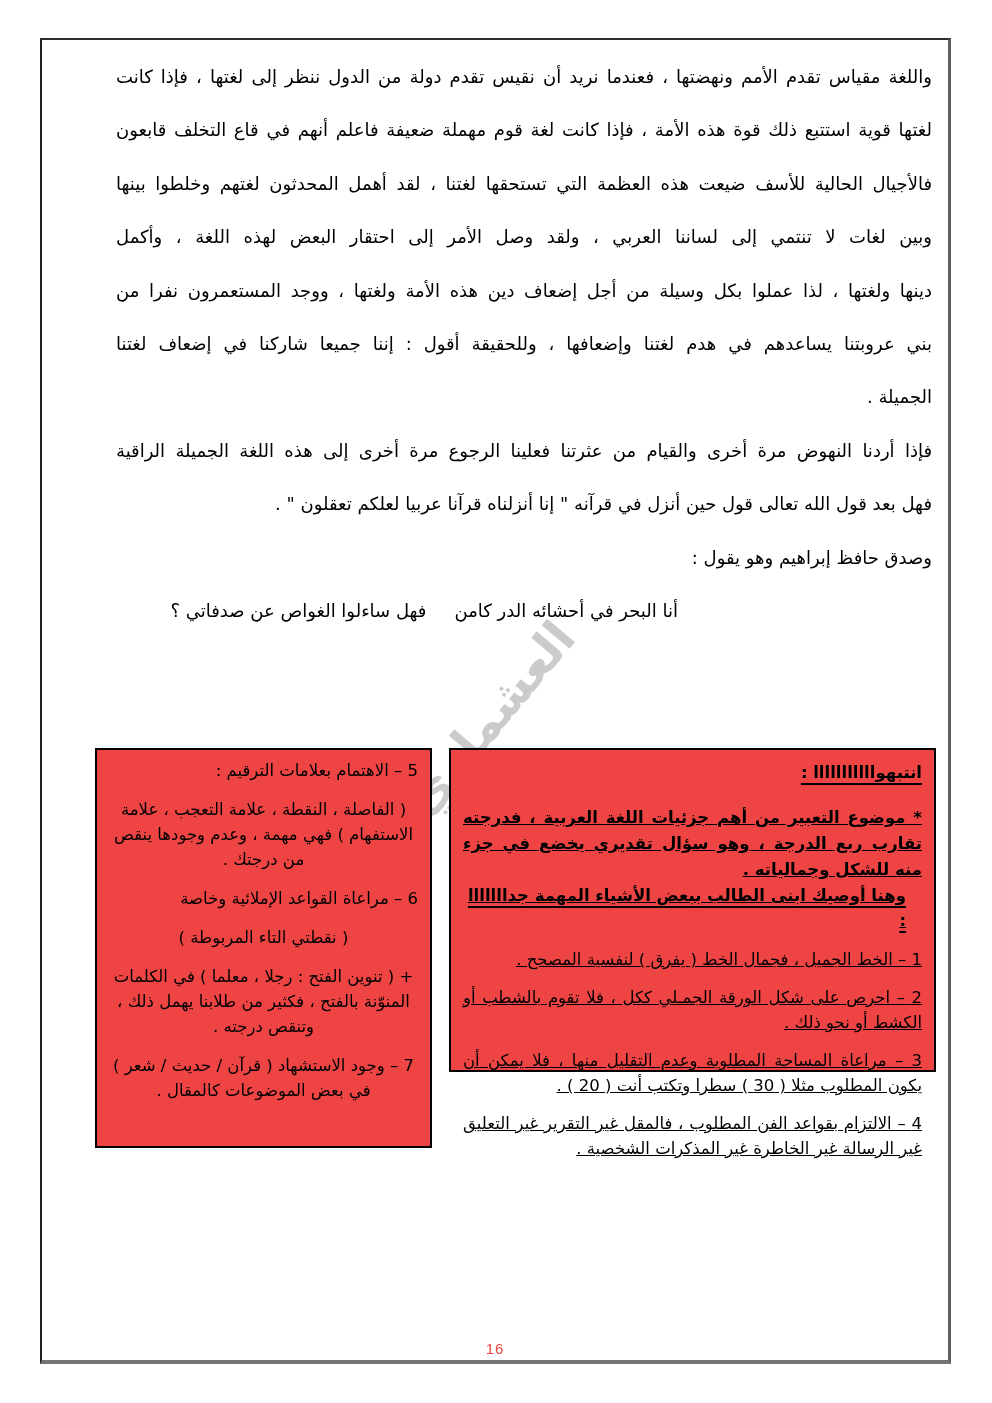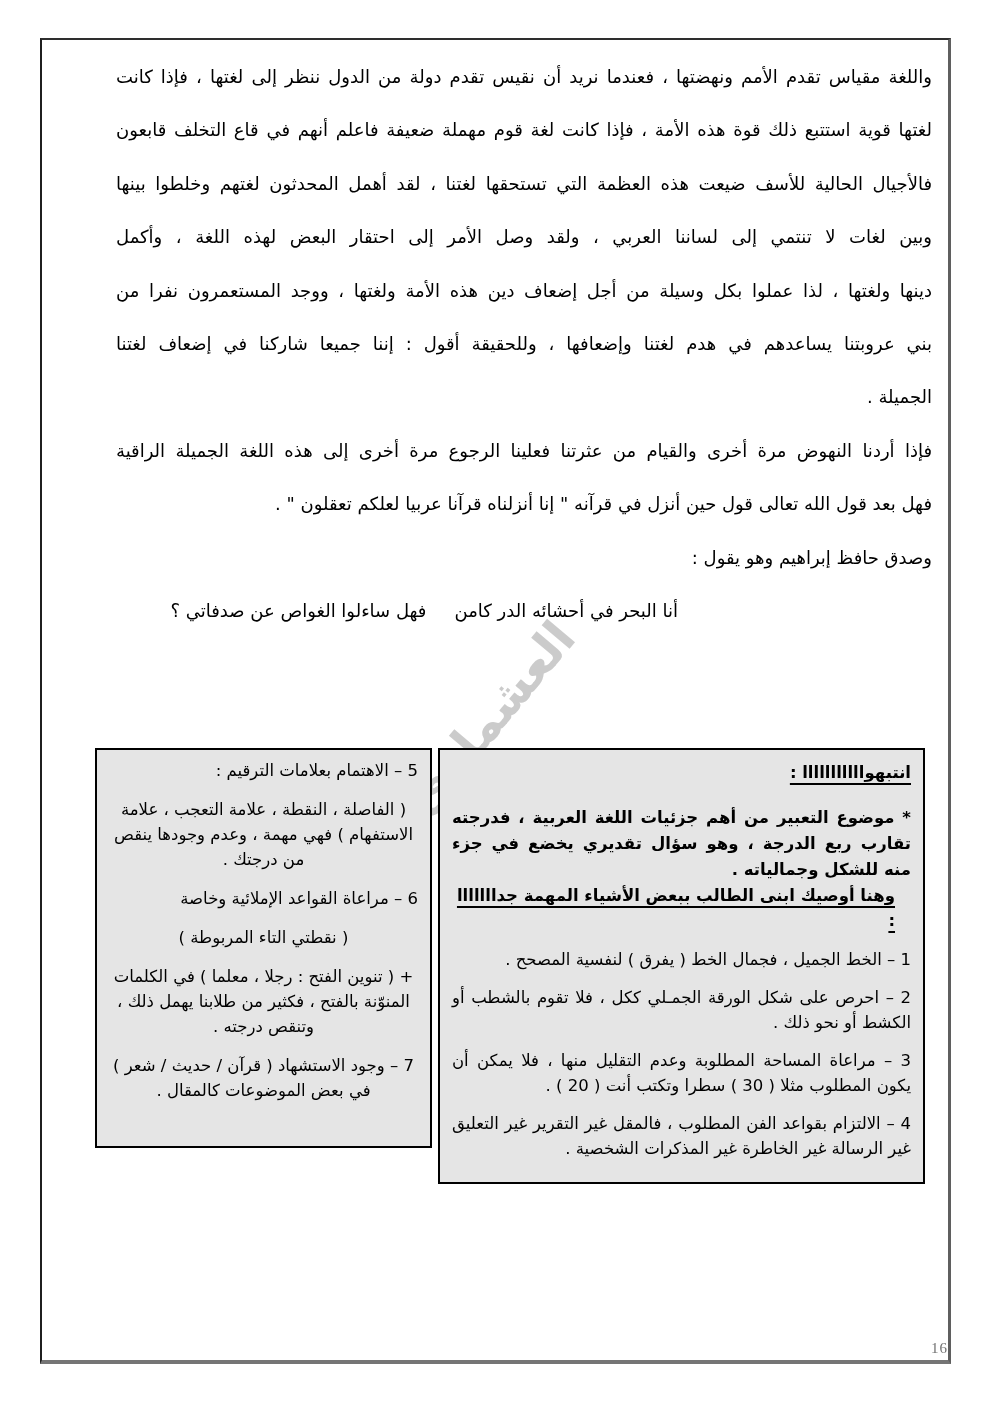--- a/index.html
+++ b/index.html
@@ -68,21 +68,21 @@
     justify-content: flex-start;
     gap: 28px;
     padding-right: 254px;
     white-space: nowrap;
   }
   .box {
     position: absolute;
     z-index: 1;
     direction: rtl;
     border: 2px solid #000000;
-    background: #e5e5e5;
+    background: #ef4444;
     box-sizing: border-box;
     padding: 8px 12px;
   }
   .tips-box {
     left: 53px;
     top: 708px;
     width: 337px;
     height: 400px;
     font-size: 16.5px;
   }
@@ -95,25 +95,26 @@
   .tips-item:nth-child(4),
   .tips-item:nth-child(5),
   .tips-item:nth-child(6) {
     text-align: center;
   }
   .tips-item:nth-child(7) {
     text-align: justify;
     text-align-last: center;
   }
   .notice-box {
-    left: 396px;
+    left: 407px;
     top: 708px;
     width: 487px;
-    height: 436px;
+    height: 324px;
     font-size: 16.5px;
+    text-decoration: underline;
   }
   .notice-title {
     font-weight: bold;
     text-decoration: underline;
     text-decoration-thickness: 2px;
     text-underline-offset: 5px;
     line-height: 25px;
     margin: 2px 0 20px 0;
     display: inline-block;
   }
@@ -135,25 +136,25 @@
     line-height: 25px;
     text-align: justify;
     margin: 4px 0 13px 0;
   }
   .page-number {
     position: absolute;
     z-index: 1;
     left: 0;
     bottom: 3px;
     width: 100%;
-    text-align: right;
-    font-family: Liberation Serif, serif;
+    text-align: center;
+    font-family: Liberation Sans, sans-serif;
     font-size: 15px;
     letter-spacing: 1px;
-    color: #737373;
+    color: #ef4444;
   }
 </style>
 </head>
 <body>
 
 <div class="page-frame">
 
   <div class="watermark">العشماوي</div>
 
   <div class="essay">

